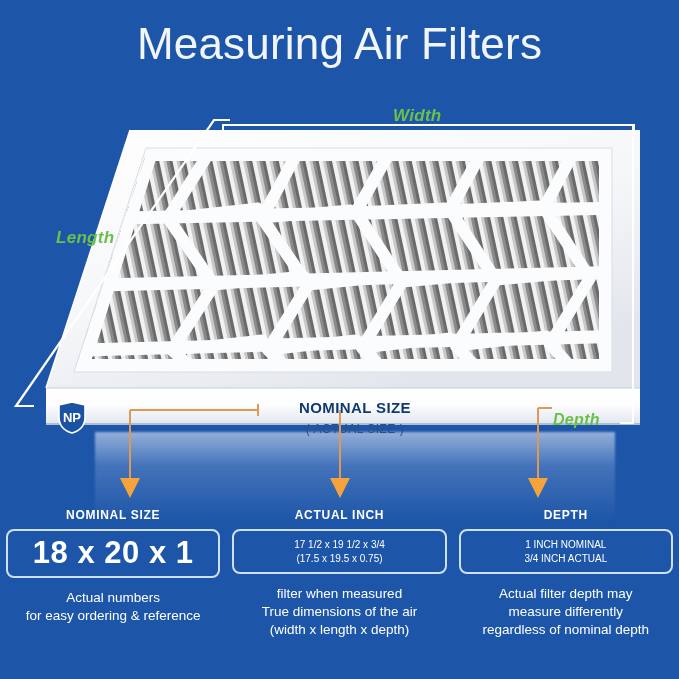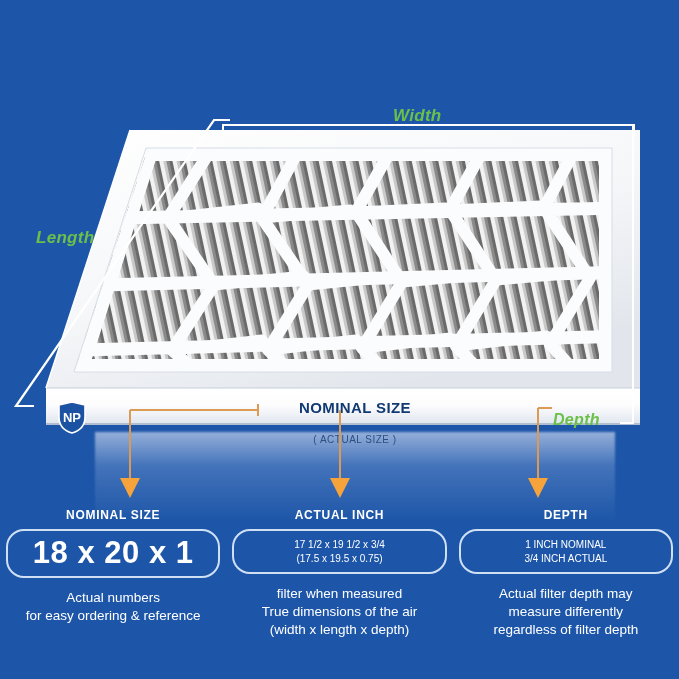--- a/index.html
+++ b/index.html
@@ -52,21 +52,21 @@
   .dim-label {
     position: absolute;
     color: #6cc04a;
     font-style: italic;
     font-weight: bold;
     font-size: 17px;
     letter-spacing: 0.3px;
     white-space: nowrap;
   }
   .dim-width  { left: 393px; top: 106px; text-align: center; }
-  .dim-length { left: 36px;  top: 228px; font-style: italic; }
+  .dim-length { left: 56px;  top: 228px; font-style: italic; }
   .dim-depth  { left: 553px; top: 411px; color: #6cc04a; font-size: 16px; }
 
   
   .bracket {
     position: absolute;
     border-color: #ffffff;
     border-style: solid;
     box-sizing: border-box;
   }
   
@@ -133,23 +133,23 @@
   .nominal-callout .big {
     color: #113a73;
     font-size: 15px;
     font-weight: bold;
     letter-spacing: 0.4px;
     line-height: 1.05;
     white-space: nowrap;
   }
   .nominal-callout .small {
     color: #2a4f80;
-    font-size: 10px;
+    font-size: 12px;
     letter-spacing: 0.5px;
-    margin-top: 18px;
+    margin-top: 6px;
     white-space: nowrap;
   }
 
   
   .cards {
     position: absolute;
     left: 0;
     top: 508px;
     width: 679px;
     height: 160px;
@@ -163,21 +163,21 @@
   }
   .card-heading {
     color: #ffffff;
     font-size: 12px;
     font-weight: bold;
     letter-spacing: 0.7px;
     margin-bottom: 7px;
   }
   .card-box {
     border: 2px solid #cfe0f5;
-    border-radius: 18px;
+    border-radius: 8px;
     padding: 7px 6px;
     min-height: 42px;
     display: flex;
     flex-direction: column;
     align-items: center;
     justify-content: center;
     box-sizing: border-box;
   }
   .card-box.big-value {
     padding: 4px 6px;
@@ -204,20 +204,21 @@
   }
 </style>
 </head>
 <body>
 
 <div id="page">
 
   <div class="bg-base"></div>
   <div class="bg-reflection"></div>
 
+  <div class="title">Measuring Air Filters</div>
 
   <svg class="filter-svg" viewBox="0 0 679 345">
     <defs>
 
       <linearGradient id="pleat" x1="0" y1="0" x2="1" y2="0" gradientUnits="objectBoundingBox">
         <stop offset="0.00" stop-color="#6f6f6f"></stop>
         <stop offset="0.06" stop-color="#d8d8d8"></stop>
         <stop offset="0.12" stop-color="#fbfbfb"></stop>
         <stop offset="0.18" stop-color="#bdbdbd"></stop>
         <stop offset="0.25" stop-color="#7a7a7a"></stop>
@@ -376,19 +377,19 @@
 
     <div class="card">
       <div class="card-heading">DEPTH</div>
       <div class="card-box">
         <div class="value-md">1 INCH NOMINAL</div>
         <div class="value-md">3/4 INCH ACTUAL</div>
       </div>
       <div class="card-caption">
         <div>Actual filter depth may</div>
         <div>measure differently</div>
-        <div>regardless of filter depth</div>
+        <div>regardless of nominal depth</div>
       </div>
     </div>
 
   </div>
 
 </div>
 
 </body></html>

